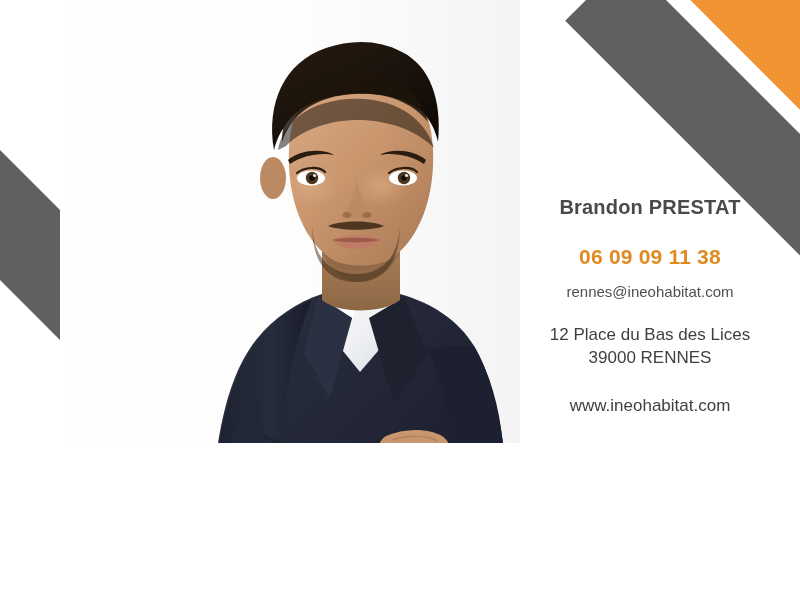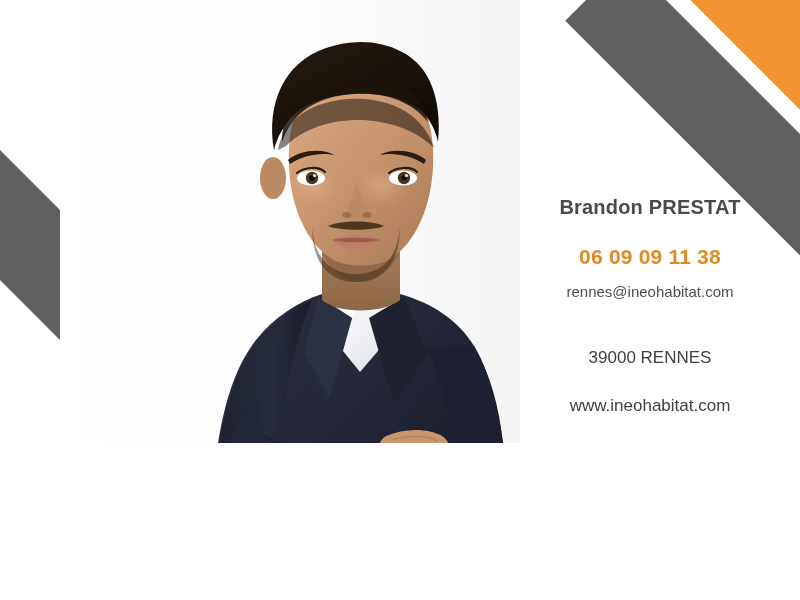--- a/index.html
+++ b/index.html
@@ -308,21 +308,21 @@
       <path d="M280 516 C300 506 332 500 360 500" stroke="#11141e" stroke-width="3" fill="none" opacity="0.5"></path>
       <path d="M204 436 C226 448 262 452 296 448" stroke="#171b28" stroke-width="3" fill="none" opacity="0.5"></path>
     </svg>
   </div>
 
   <div id="contact">
     <p class="c-name">Brandon PRESTAT</p>
     <p class="c-phone">06 09 09 11 38</p>
     <p class="c-email">rennes@ineohabitat.com</p>
     <p class="c-address">
-      <br>
+      <span>12 Place du Bas des Lices</span><br>
       <span>39000 RENNES</span>
     </p>
     <p class="c-web">www.ineohabitat.com</p>
   </div>
 
   <div id="logo">
     <svg width="268" height="100" viewBox="0 0 268 100" xmlns="http://www.w3.org/2000/svg">
 
       <rect x="0" y="48" width="268" height="1.6" fill="#d9d9d9"></rect>
 

